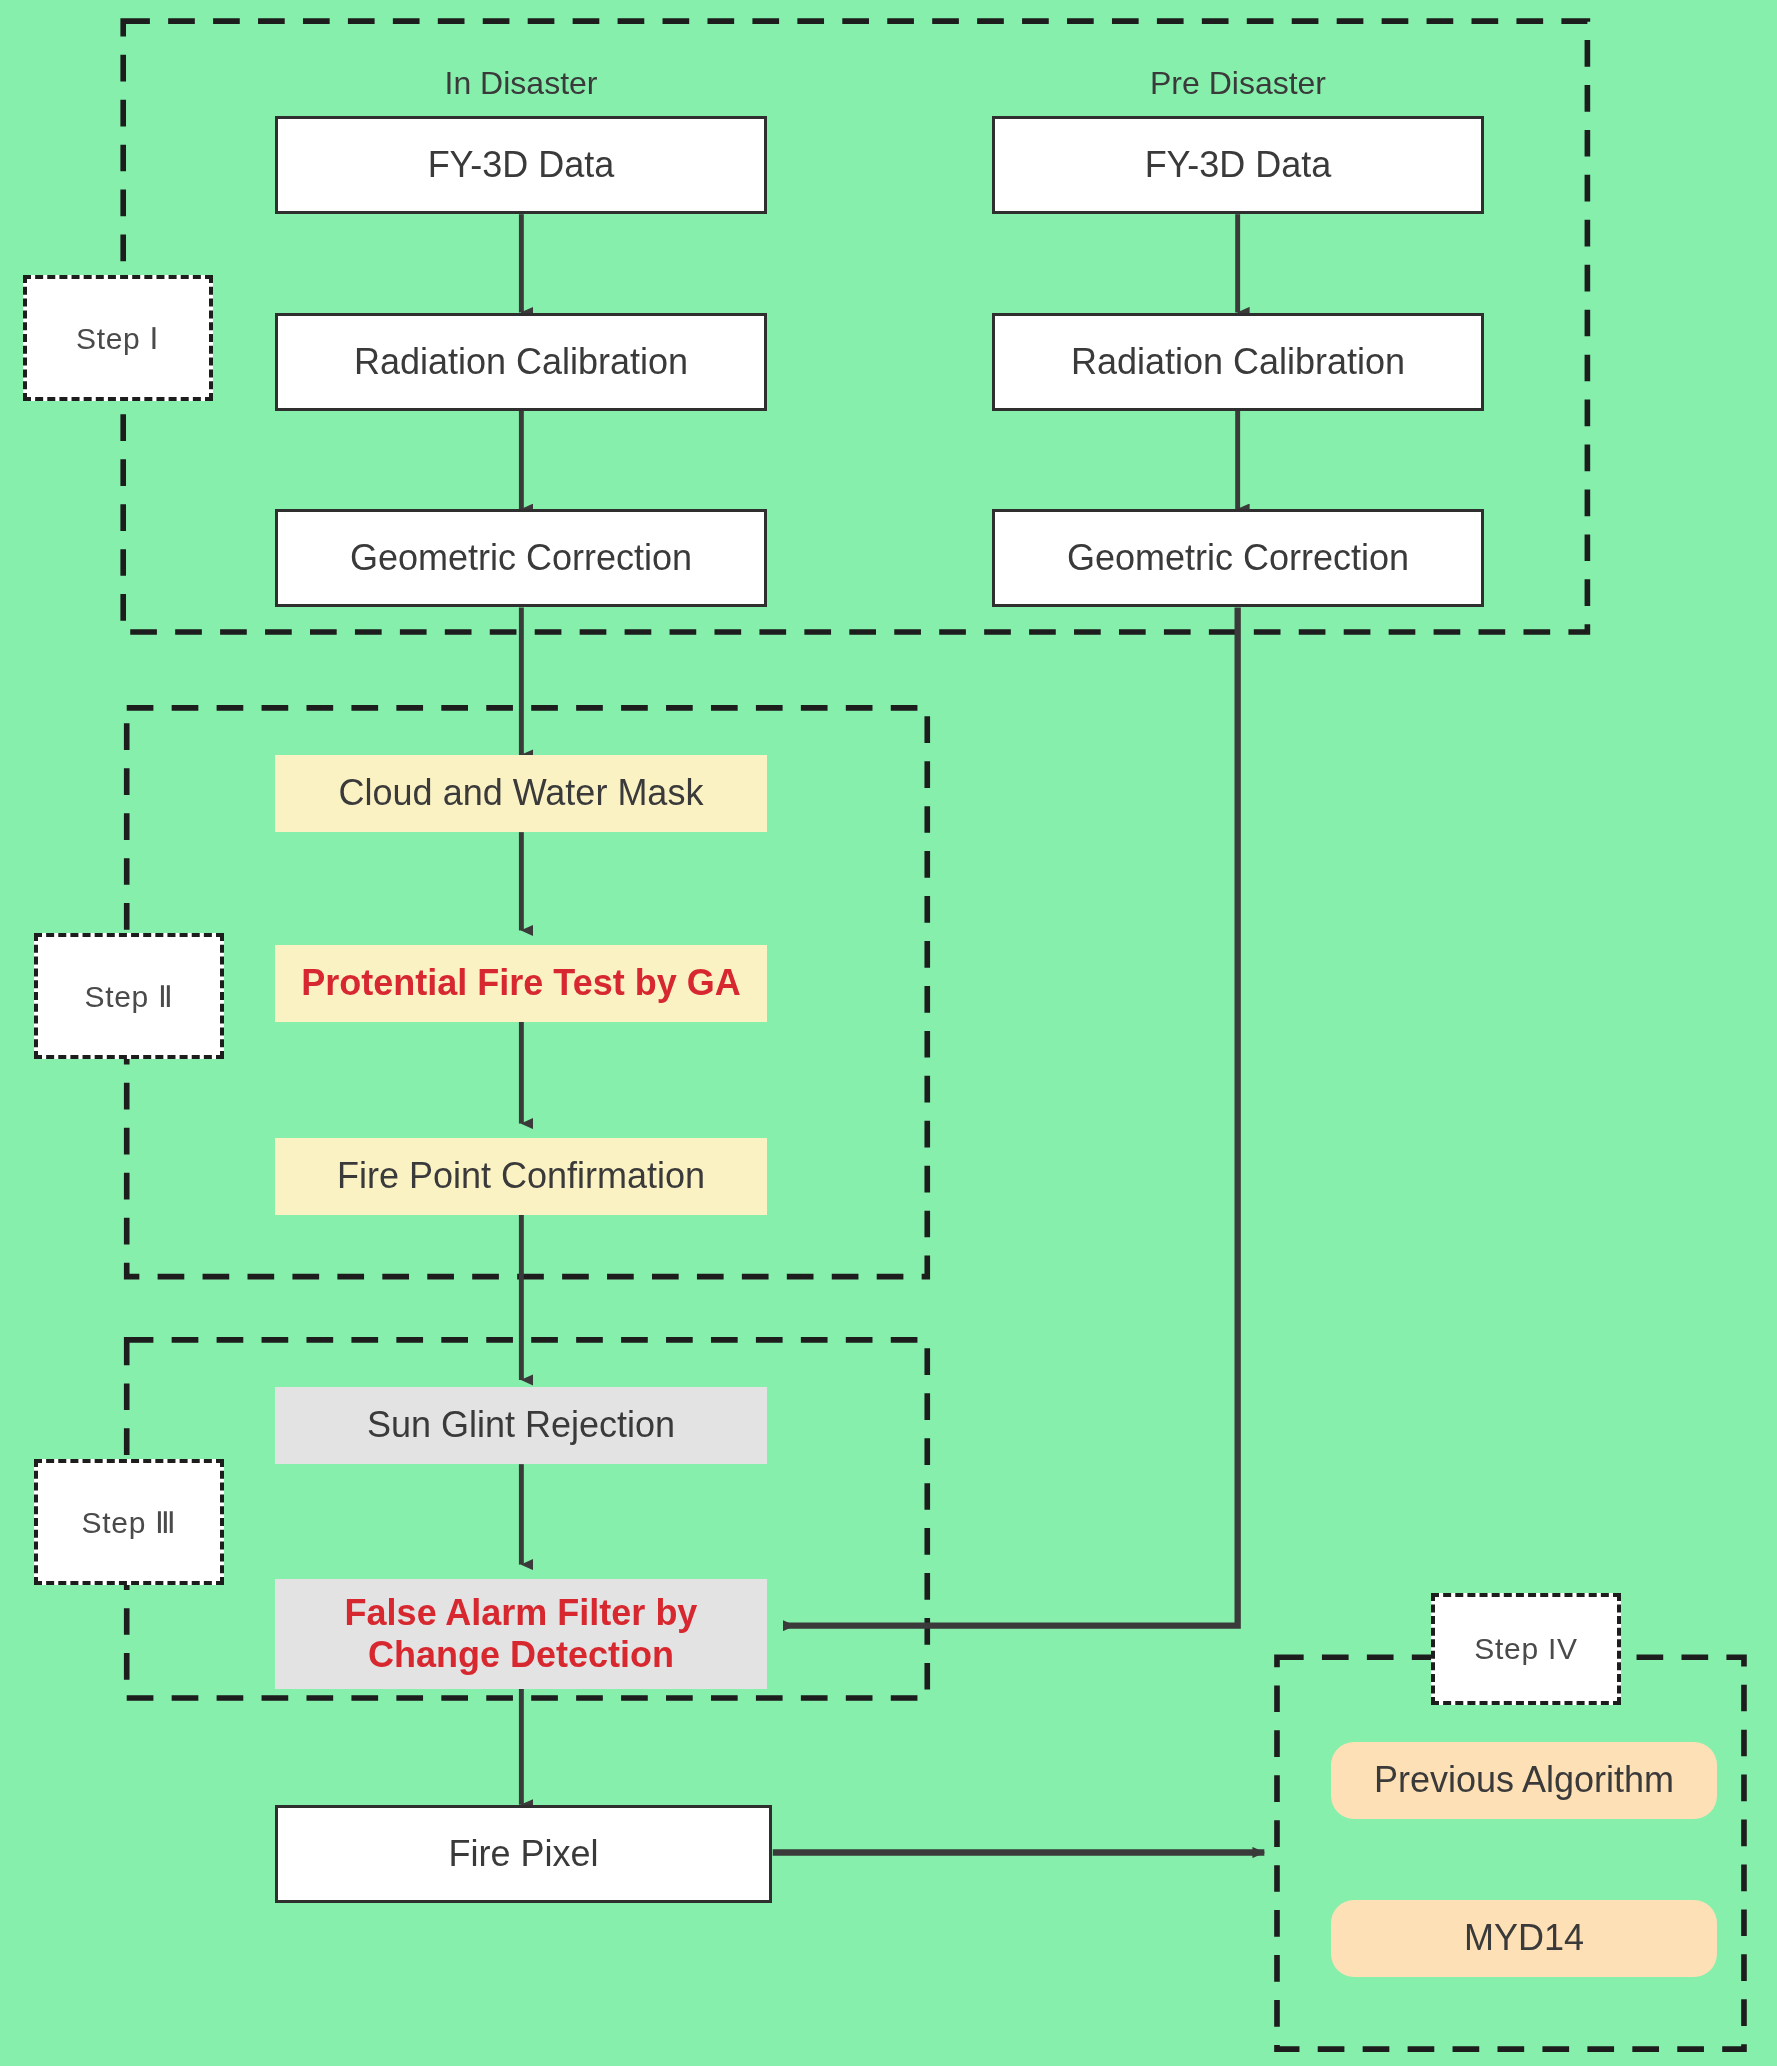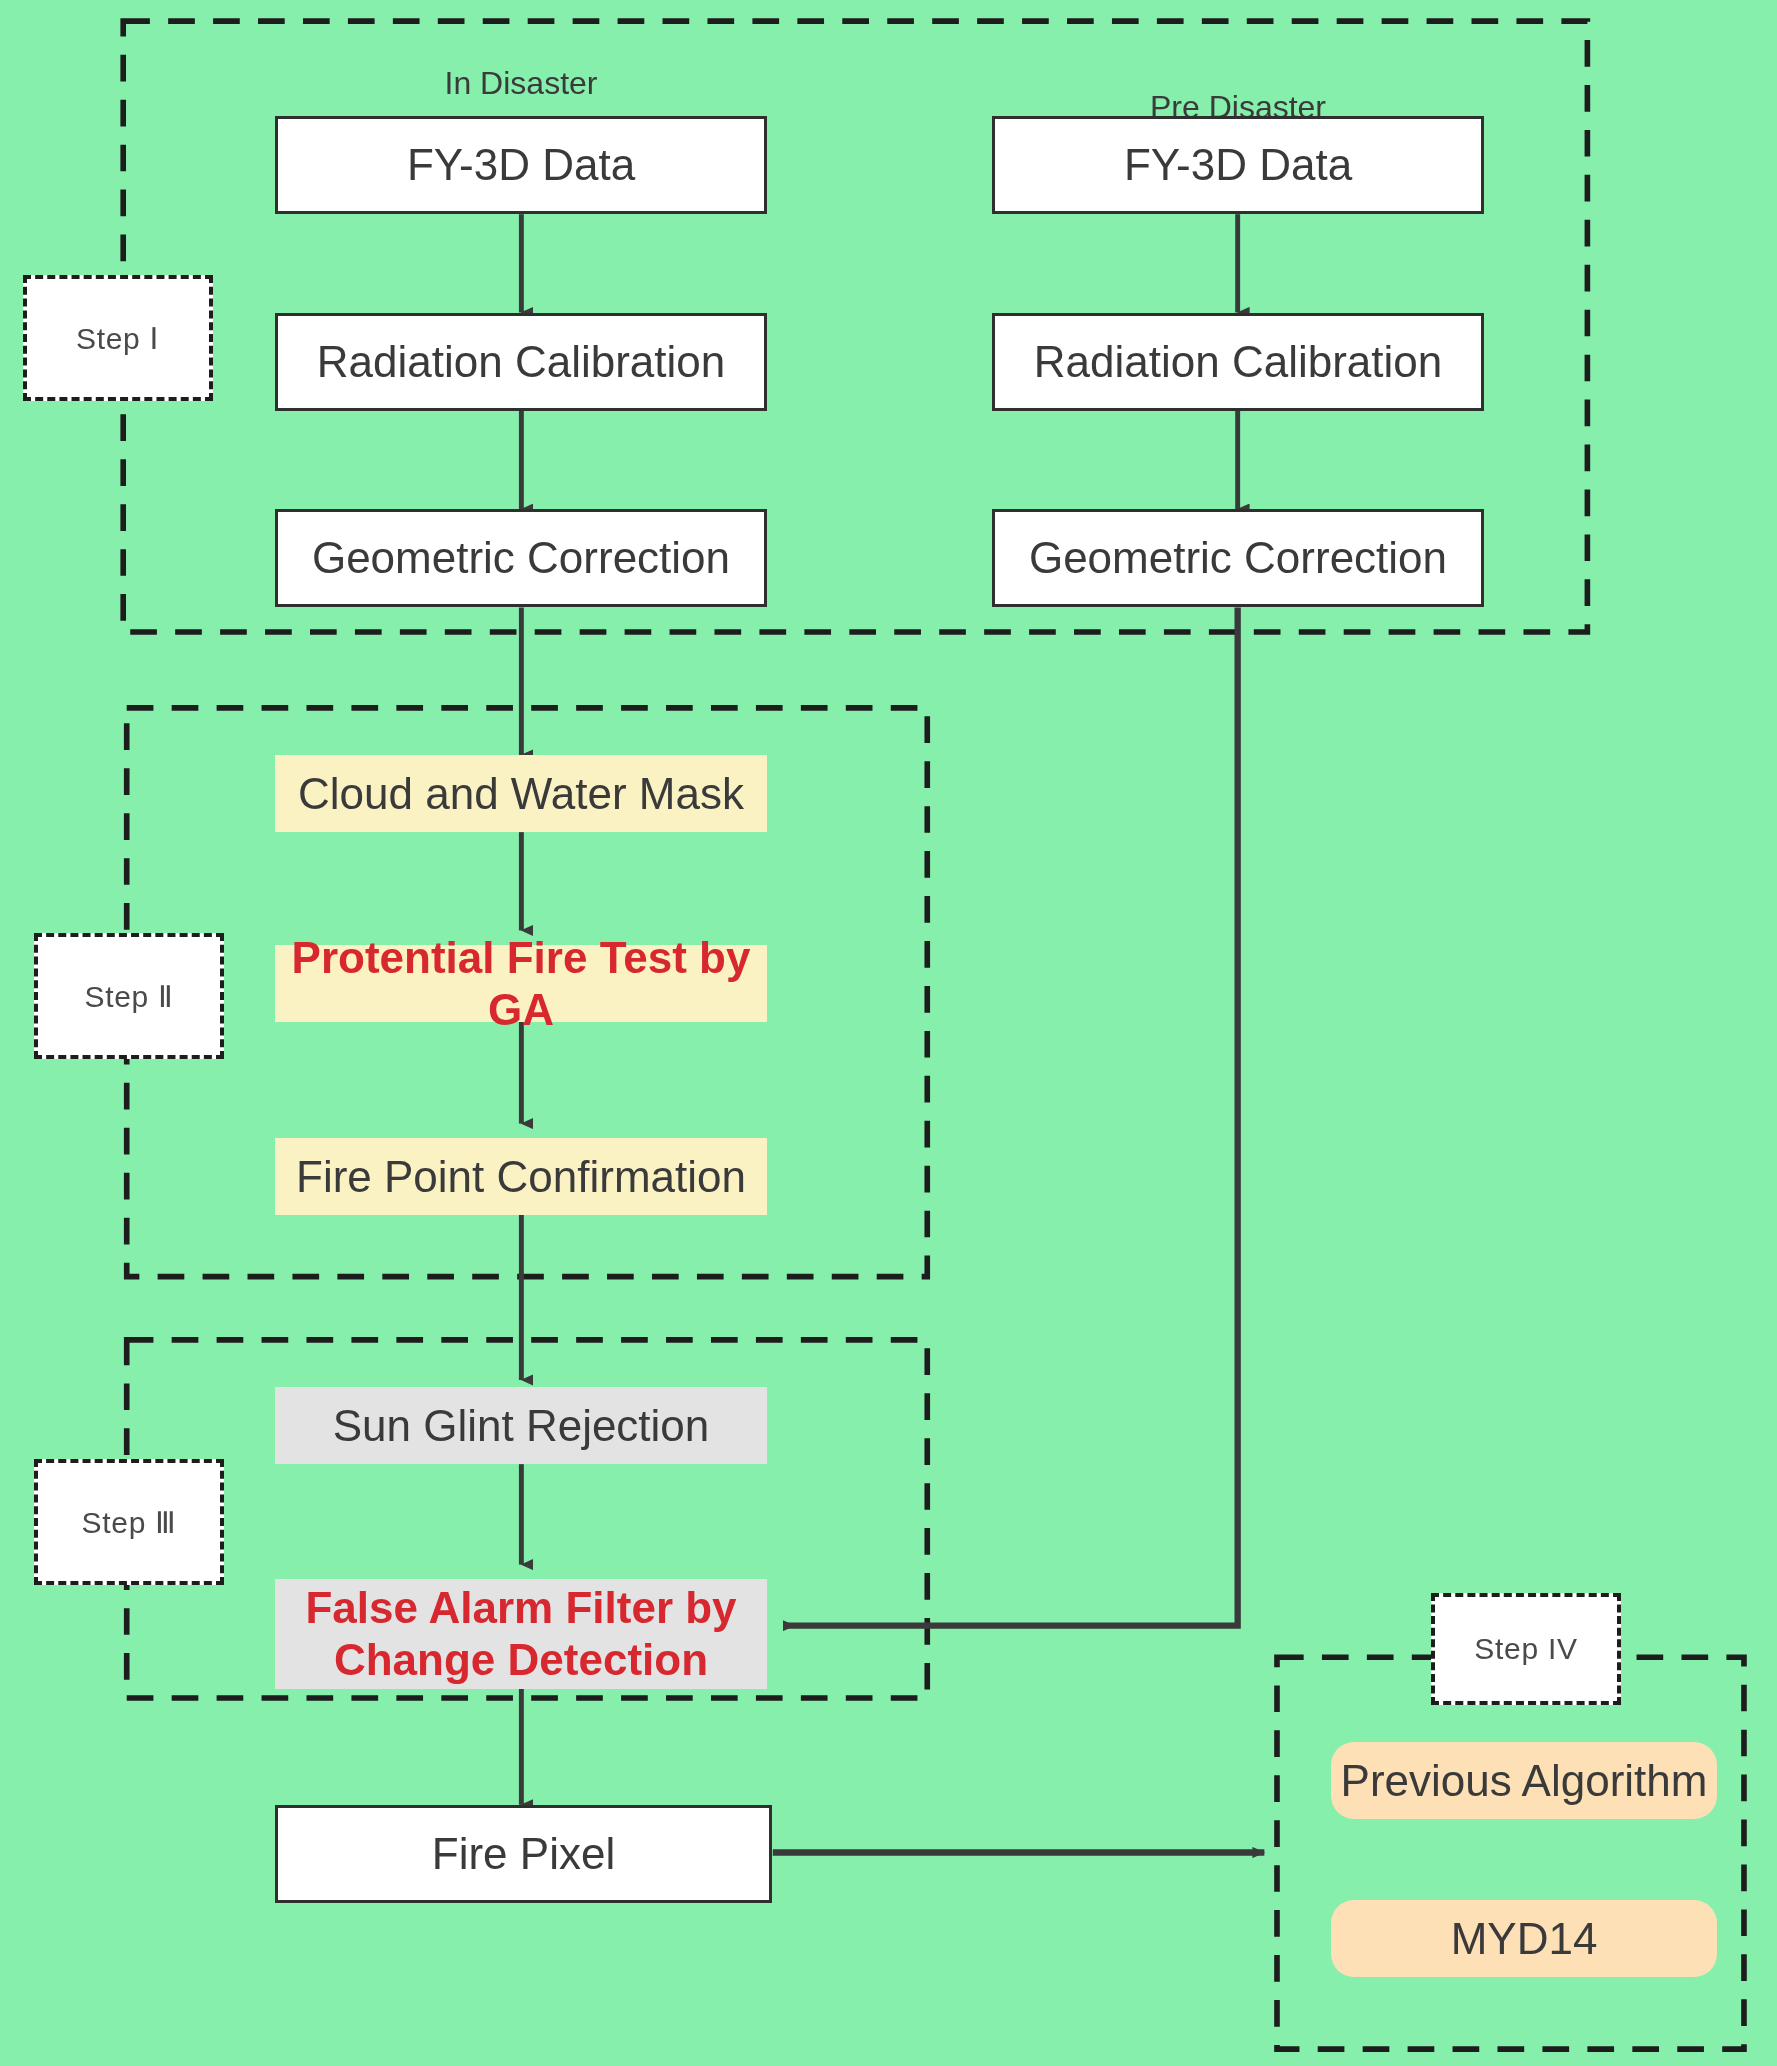--- a/index.html
+++ b/index.html
@@ -27,21 +27,21 @@
   }
   .node {
     position: absolute;
     display: flex;
     align-items: center;
     justify-content: center;
     text-align: center;
     box-sizing: border-box;
     line-height: 1.18;
     color: #3a3a3a;
-    font-size: 44px;
+    font-size: 36px;
   }
   .node.solid {
     background: #ffffff;
     border: 3.5px solid #2f2f2f;
   }
   .node.fill-yellow { background: #fbf2c4; }
   .node.fill-gray   { background: #e3e3e3; }
   .node.fill-orange { background: #fde0b5; border-radius: 23px; }
   .node.red-bold {
     color: #d7282f;
@@ -110,21 +110,21 @@
     <line x1="742" y1="1730" x2="742" y2="1965" stroke="#3a3a3a" stroke-width="7" marker-end="url(#arrowDown)"></line>
 
     <line x1="742" y1="2085" x2="742" y2="2228" stroke="#3a3a3a" stroke-width="7" marker-end="url(#arrowDown)"></line>
 
     <line x1="742" y1="2405" x2="742" y2="2570" stroke="#3a3a3a" stroke-width="7" marker-end="url(#arrowDown)"></line>
 
     <line x1="1100" y1="2638" x2="1800" y2="2638" stroke="#3a3a3a" stroke-width="9" marker-end="url(#arrowRight)"></line>
   </svg>
 
   <div class="caption" style="left:275px; top:65px; width:492px;">In Disaster</div>
-  <div class="caption" style="left:992px; top:65px; width:492px;margin-top:24px;">Pre Disaster</div>
+  <div class="caption" style="left:992px; top:65px; width:492px;">Pre Disaster</div>
 
   <div class="node solid" style="left:275px; top:116px; width:492px; height:98px;">FY-3D Data</div>
 
   <div class="node solid" style="left:275px; top:313px; width:492px; height:98px;">Radiation Calibration</div>
 
   <div class="node solid" style="left:275px; top:509px; width:492px; height:98px;">Geometric Correction</div>
 
   <div class="node solid" style="left:992px; top:116px; width:492px; height:98px;">FY-3D Data</div>
 
   <div class="node solid" style="left:992px; top:313px; width:492px; height:98px;">Radiation Calibration</div>

